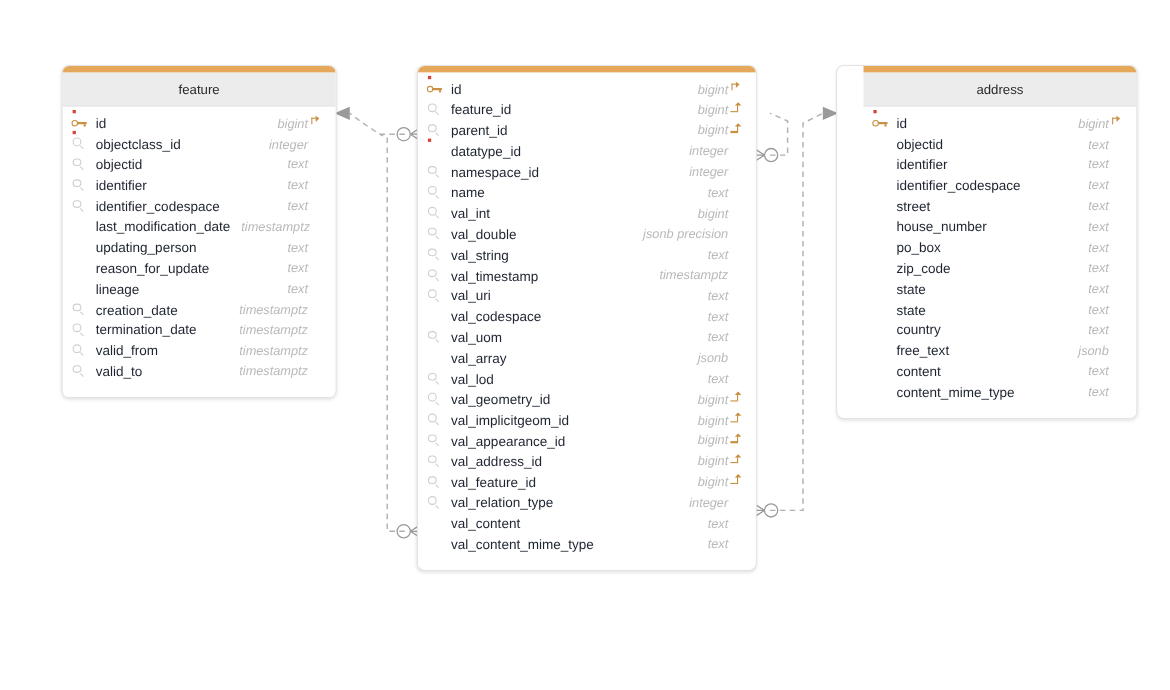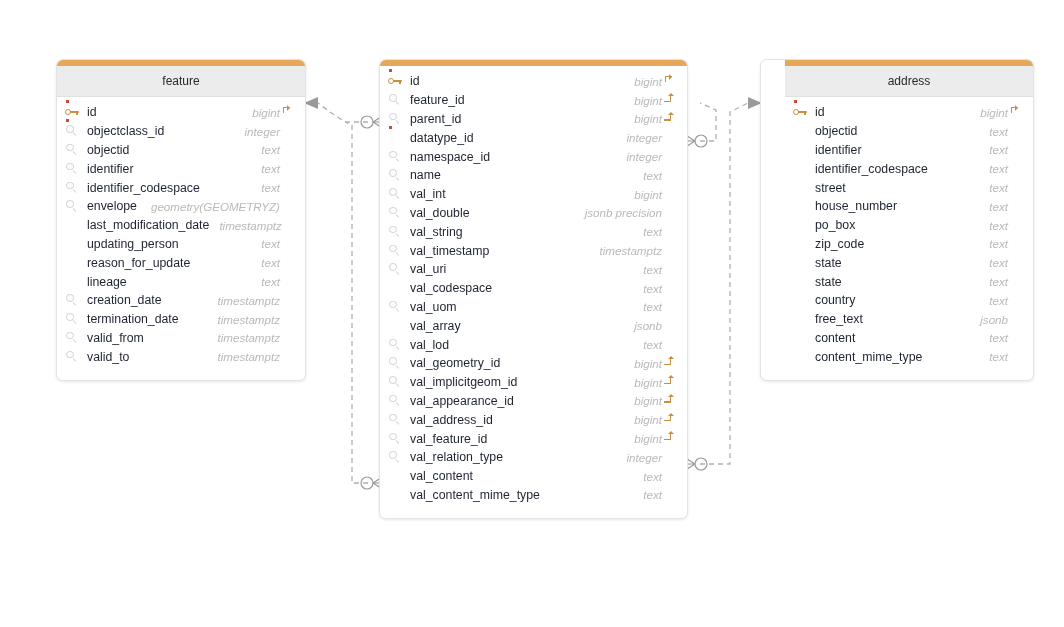--- a/index.html
+++ b/index.html
@@ -213,31 +213,20 @@
               <span class="ico-search">
                 <span class="lens"></span>
                 <span class="stem"></span>
               </span>
             </span>
             <span class="col-name">identifier_codespace</span>
             <span class="col-type">text</span>
             <span class="col-link"></span>
           </div>
           <div class="col-row">
-            <span class="col-ico">
-              <span class="ico-search">
-                <span class="lens"></span>
-                <span class="stem"></span>
-              </span>
-            </span>
-            <span class="col-name">envelope</span>
-            <span class="col-type">geometry(GEOMETRYZ)</span>
-            <span class="col-link"></span>
-          </div>
-          <div class="col-row">
             <span class="col-ico"></span>
             <span class="col-name">last_modification_date</span>
             <span class="col-type">timestamptz</span>
             <span class="col-link"></span>
           </div>
           <div class="col-row">
             <span class="col-ico"></span>
             <span class="col-name">updating_person</span>
             <span class="col-type">text</span>
             <span class="col-link"></span>

